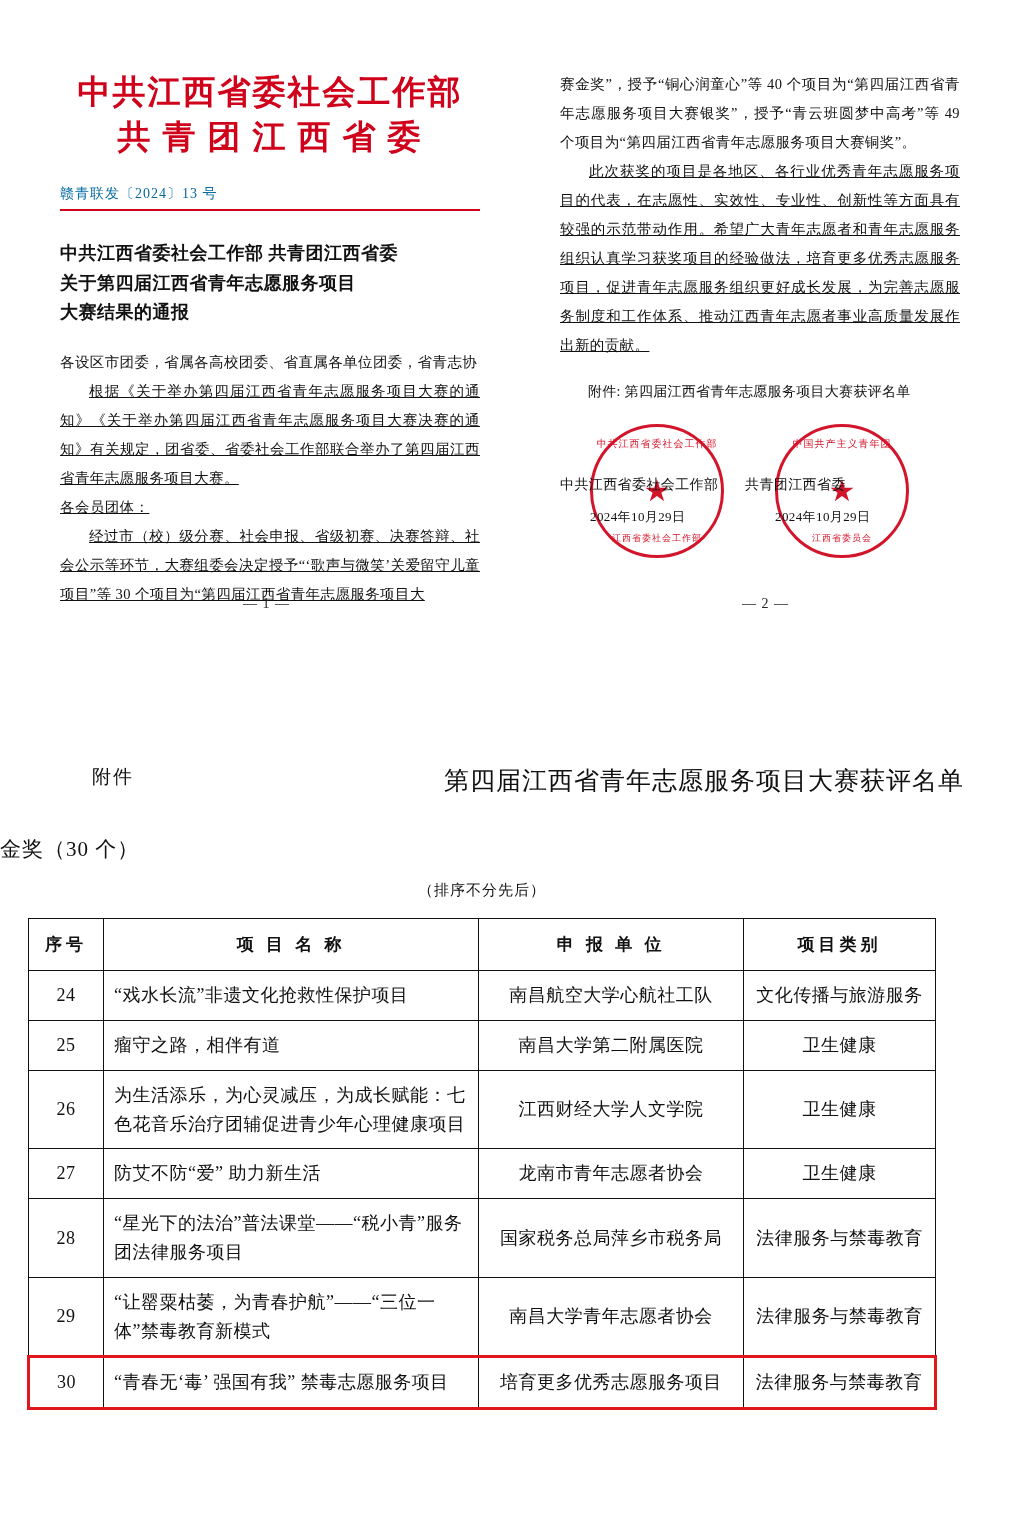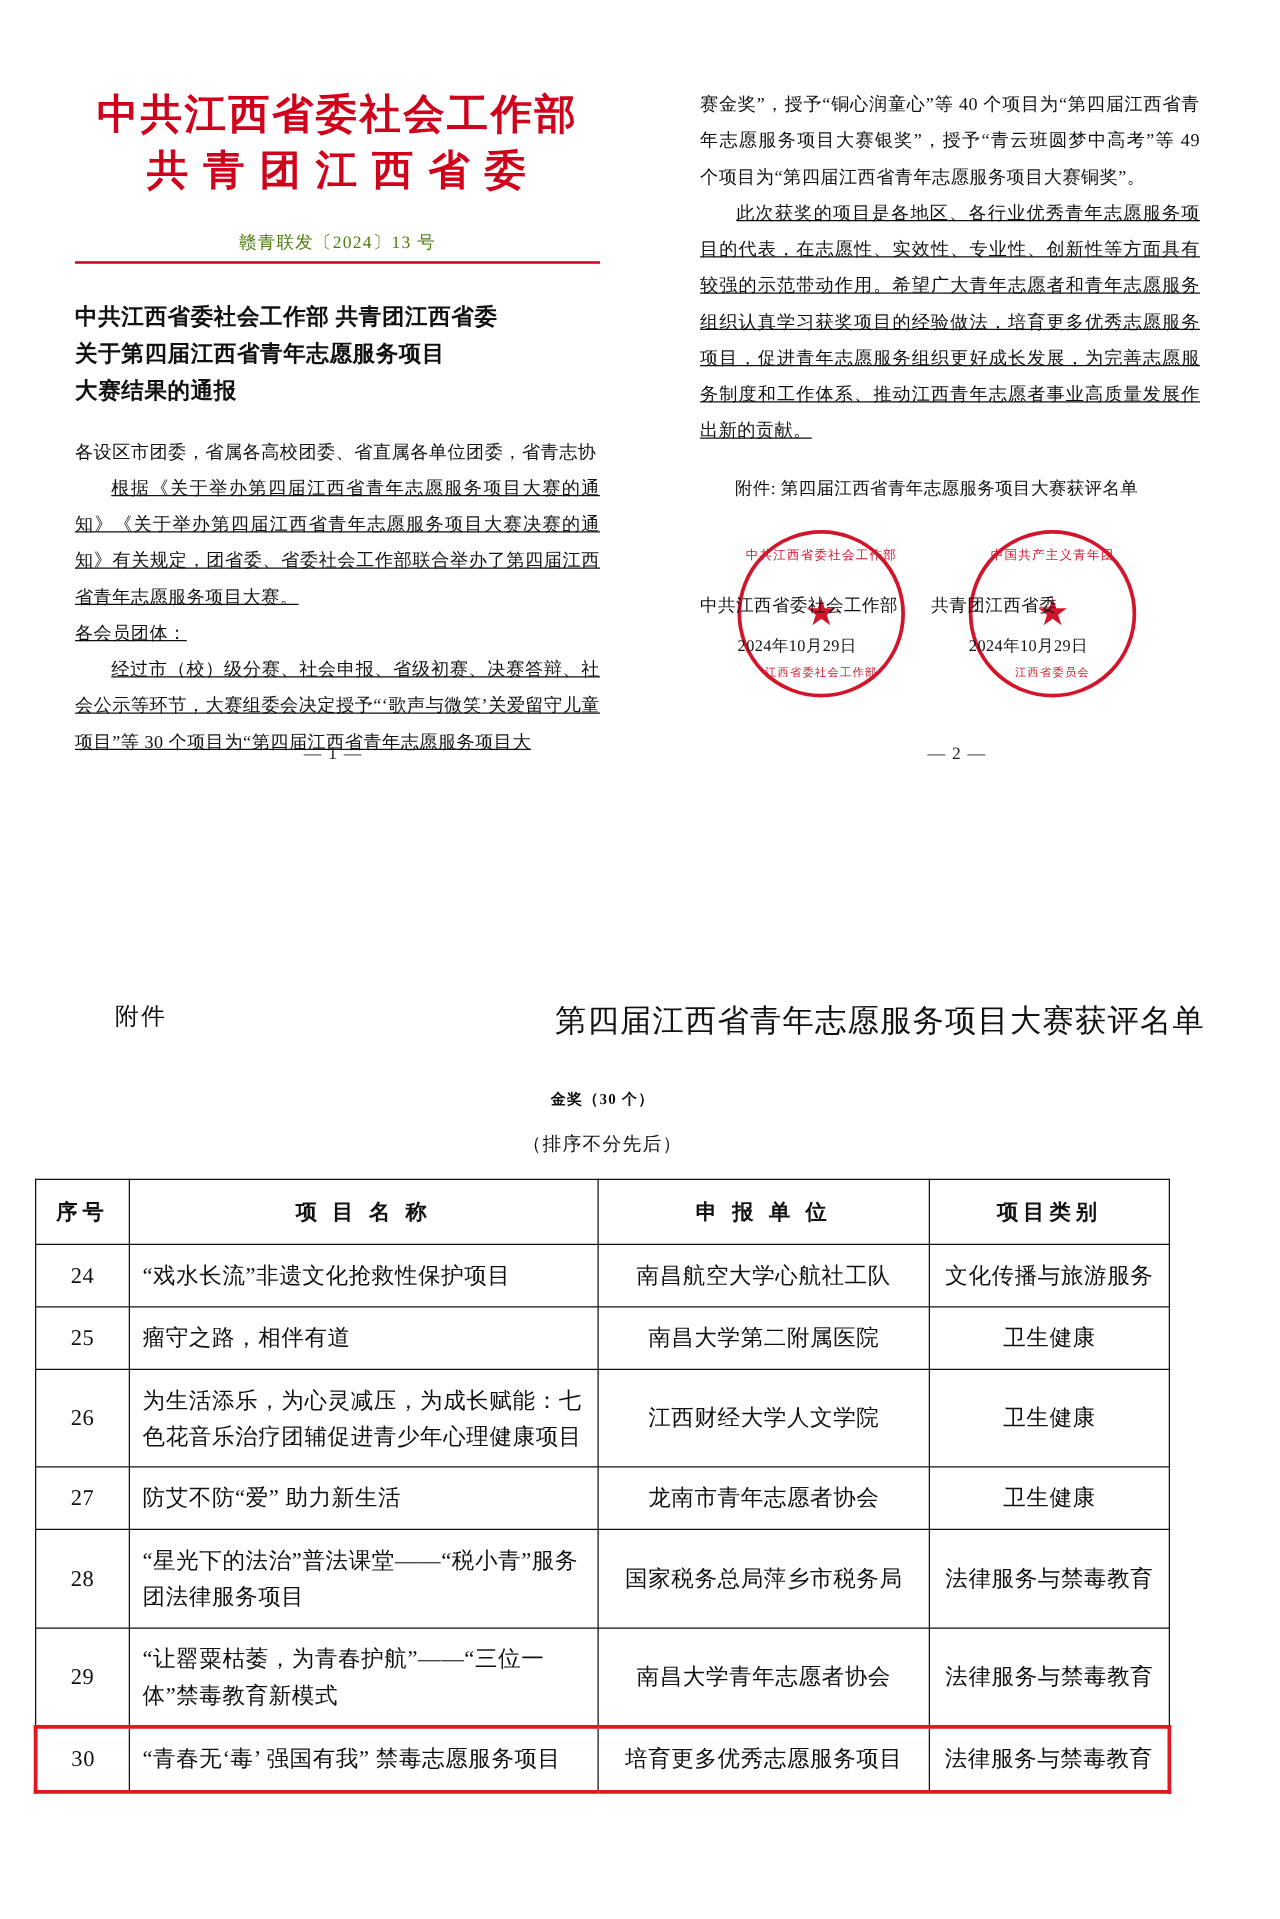--- a/index.html
+++ b/index.html
@@ -44,23 +44,23 @@
     letter-spacing: 2px;
     line-height: 1.35;
     font-family: "Liberation Serif", "DejaVu Serif", serif;
   }
   .redhead .line2 {
     letter-spacing: 12px;
     padding-left: 10px;
   }
 
   .docnum {
-    text-align: center;
+    text-align: left;
     font-size: 14px;
-    color: #4d7c0f;
+    color: #0369a1;
     margin-top: 26px;
     letter-spacing: 1px;
   }
   .redrule {
     height: 2px;
     background: #d0021b;
     margin-top: 6px;
     width: 100%;
   }
 
@@ -162,40 +162,39 @@
     color: #222;
     letter-spacing: 1px;
   }
   .pagenum-1 { left: 243px; top: 596px; }
   .pagenum-2 { left: 742px; top: 596px; }
 
   
   .doc-bottom {
     position: relative;
     width: 964px;
-    margin-top: 100px;
+    margin-top: 64px;
   }
   .attach-label {
     position: absolute;
     left: 92px;
     top: 0;
     font-size: 19px;
     letter-spacing: 2px;
   }
   .attach-title {
     text-align: right;
     font-size: 25px;
     font-weight: normal;
     letter-spacing: 1px;
     margin-top: 58px;
   }
   .attach-sub {
-    text-align: center;
-    font-size: 12px;
-    font-weight: bold;
+    font-size: 21px;
+    font-weight: normal;
     letter-spacing: 1px;
     margin-top: 38px;
   }
   .attach-note2 {
     text-align: center;
     font-size: 15px;
     letter-spacing: 1px;
     margin-top: 18px;
   }
 

